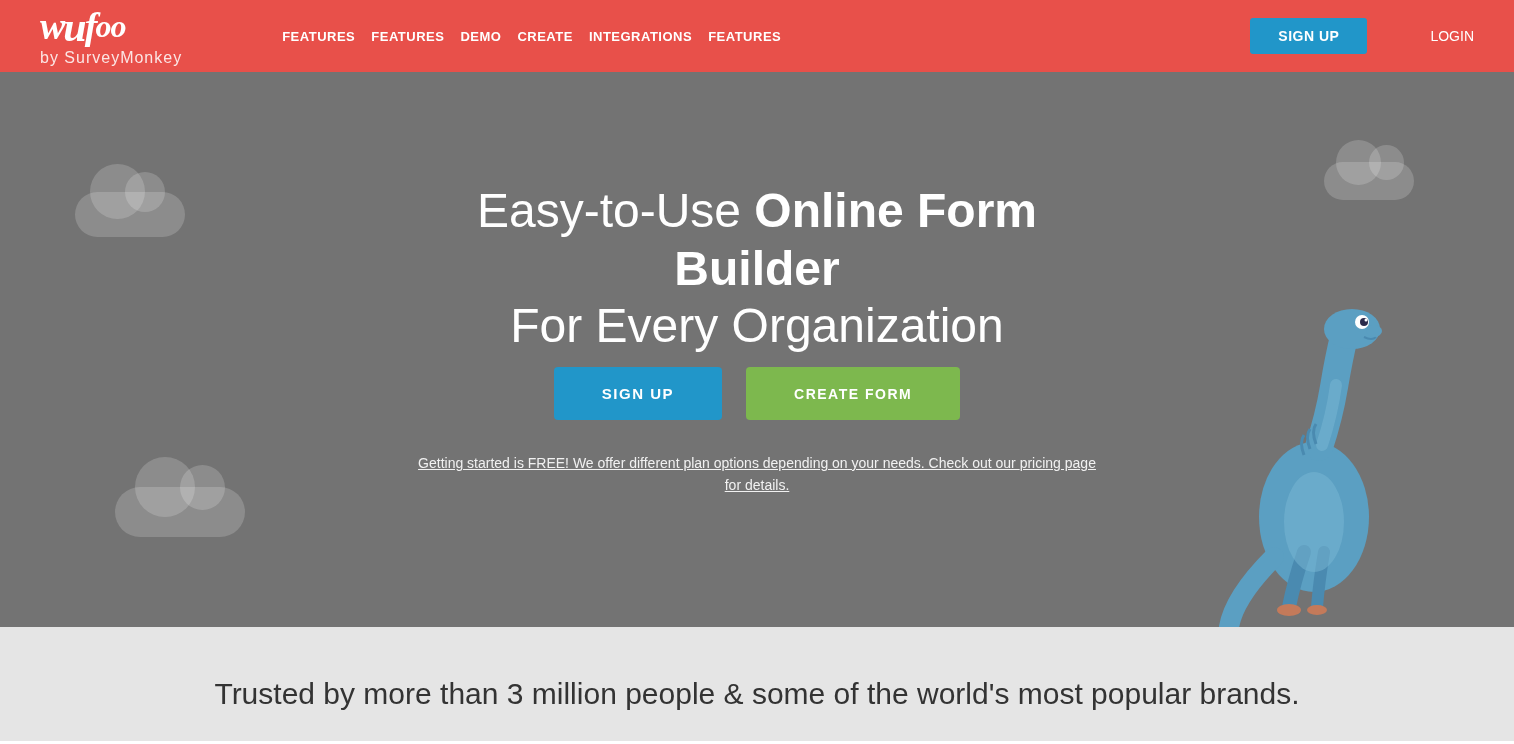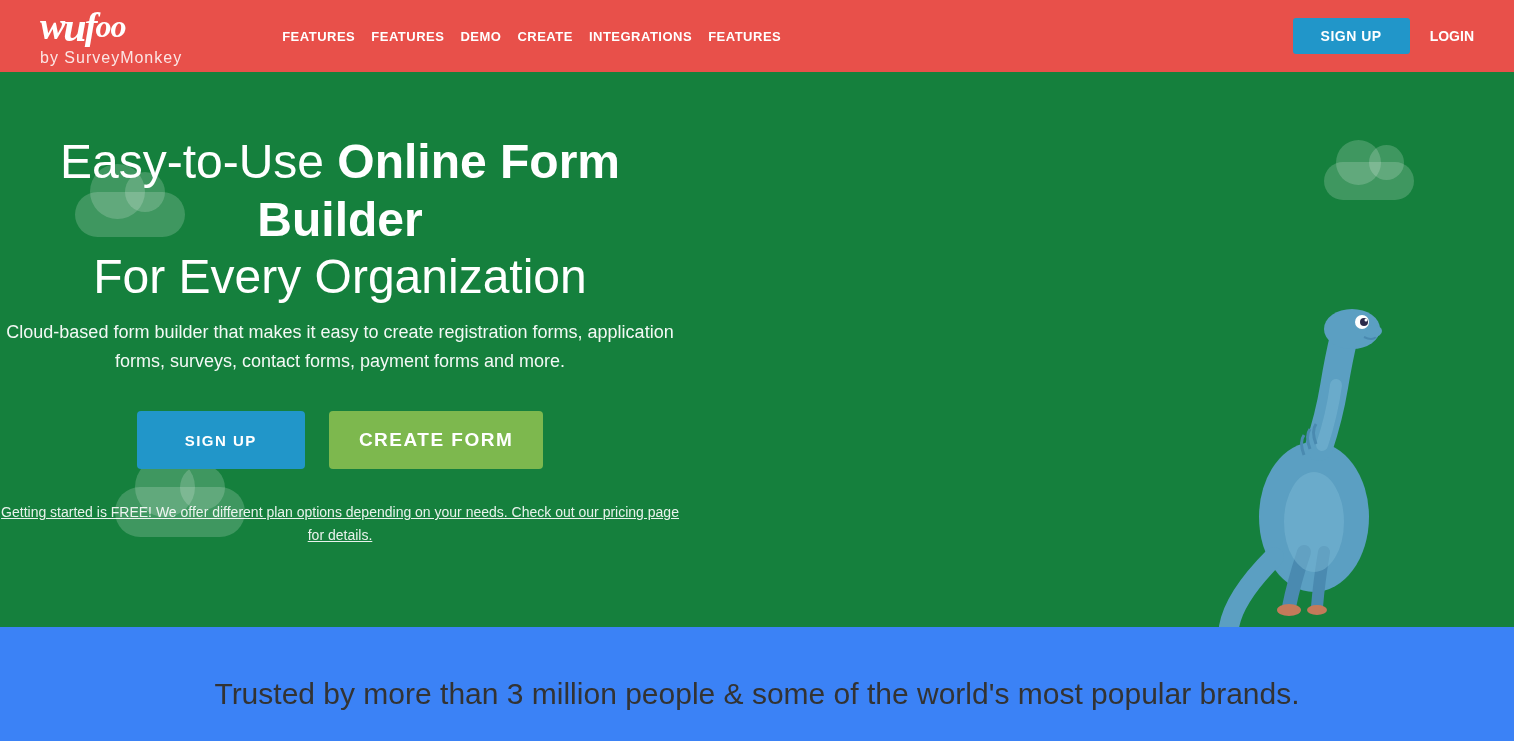--- a/index.html
+++ b/index.html
@@ -47,29 +47,31 @@
       font-size: 14px;
       font-weight: 700;
       cursor: pointer;
       border-radius: 3px;
       letter-spacing: 0.5px;
     }
     .nav-login {
       color: #fff;
       text-decoration: none;
       font-size: 14px;
-      font-weight: 700;
+      font-weight: 400;
+      margin-left: 43px;
     }
 
     
     .hero {
-      background: #15803d;
+      background: #737373;
       min-height: 555px;
       display: flex;
       align-items: center;
+      justify-content: center;
       position: relative;
       overflow: hidden;
       padding: 60px 0 80px;
     }
 
     
     .cloud {
       position: absolute;
       background: rgba(255,255,255,0.18);
       border-radius: 50px;
@@ -139,43 +141,43 @@
       font-weight: 800;
       cursor: pointer;
       border-radius: 4px;
       letter-spacing: 1.5px;
       text-transform: uppercase;
     }
     .btn-create-form {
       background: #7db84e;
       color: #fff;
       border: none;
-      padding: 18px 30px;
-      font-size: 19px;
+      padding: 18px 48px;
+      font-size: 14px;
       font-weight: 800;
       cursor: pointer;
       border-radius: 4px;
       letter-spacing: 1.5px;
       text-transform: uppercase;
     }
     .hero-note {
       font-size: 14px;
       color: #fff;
       opacity: 0.9;
       line-height: 1.6;
       text-decoration: underline;
     }
     .hero-note a {
       color: #fff;
       text-decoration: underline;
     }
 
     
     .bottom-section {
-      background: #3b82f6;
+      background: #e5e5e5;
       padding: 50px 24px 30px;
       text-align: center;
     }
     .bottom-title {
       font-size: 30px;
       color: #333;
       font-weight: 400;
     }
   </style>
 </head>
@@ -244,21 +246,20 @@
       <path d="M102 157 Q97 144 102 137" stroke="#4a8ab0" stroke-width="3" fill="none"></path>
     </svg>
   </div>
 
   <div class="hero-content">
     <h1 class="hero-title">
       <span>Easy-to-Use </span><strong>Online Form Builder</strong>
       <br>
       <span>For Every Organization</span>
     </h1>
-    <p class="hero-subtitle">Cloud-based form builder that makes it easy to create registration forms, application forms, surveys, contact forms, payment forms and more.</p>
     <div class="hero-buttons">
       <button class="btn-signup-hero">SIGN UP</button>
       <button class="btn-create-form">CREATE FORM</button>
     </div>
     <p class="hero-note">
       <span>Getting started is FREE! We offer different plan options depending on your needs. Check out our </span><a href="#">pricing page</a><span> for details.</span>
     </p>
   </div>
 </section>
 

